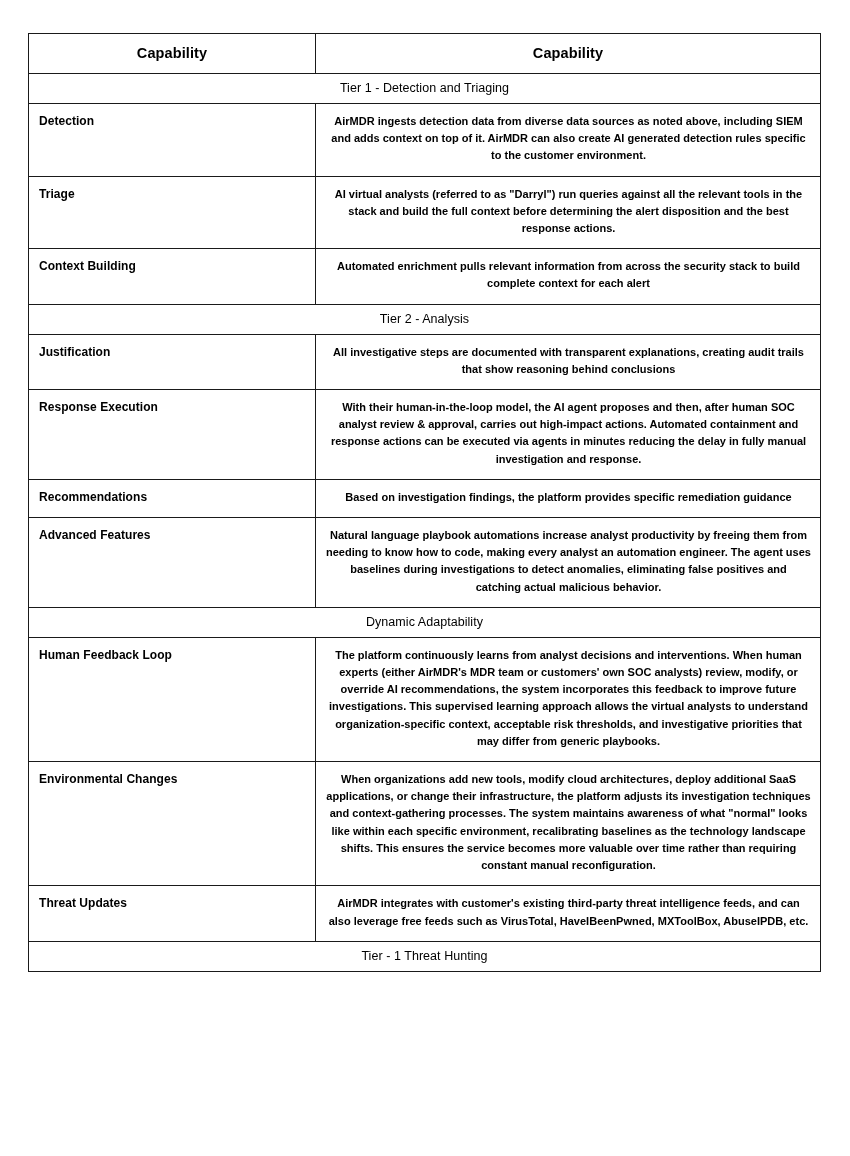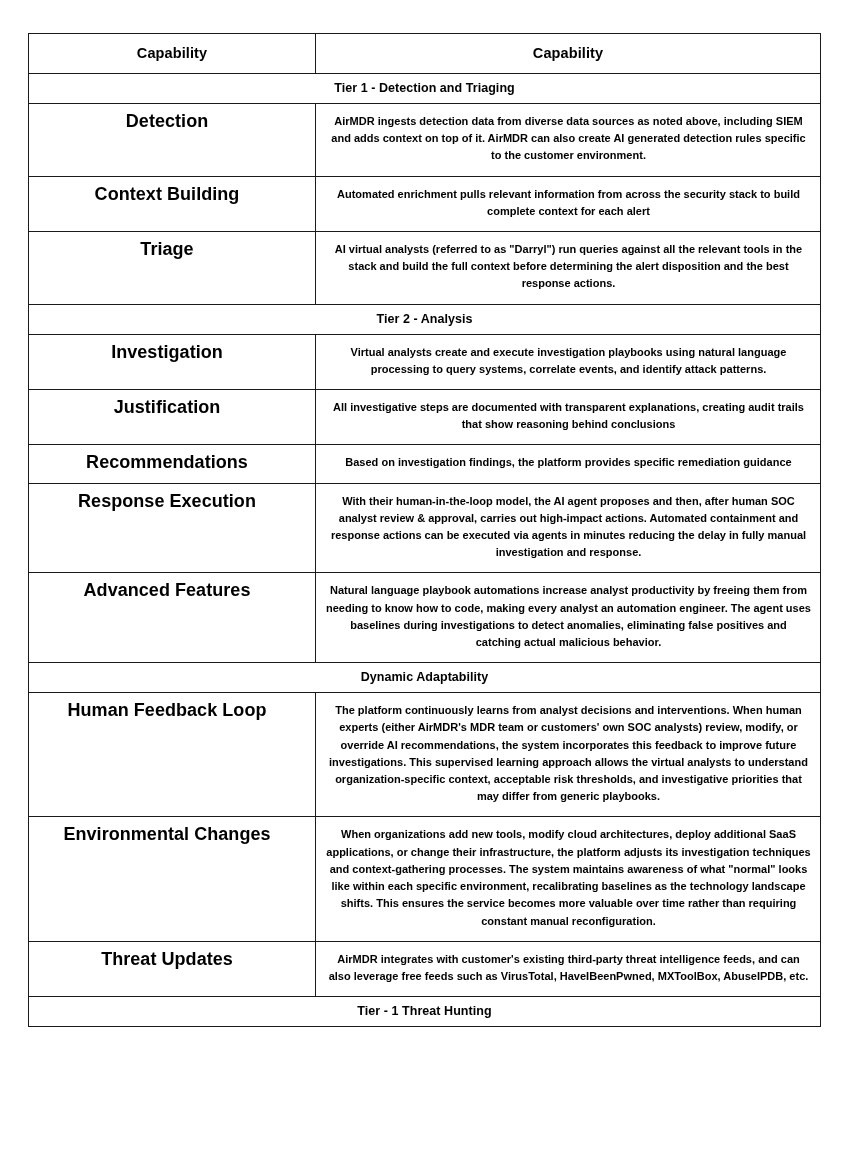--- a/index.html
+++ b/index.html
@@ -49,32 +49,32 @@
     font-weight: bold;
     font-size: 14.5px;
     line-height: 18px;
     padding: 10px 8px 11px 8px;
     letter-spacing: 0.1px;
   }
 
   
   .section-cell {
     text-align: center;
-    font-weight: bold;
+    font-weight: normal;
     font-size: 12.5px;
     line-height: 16px;
     padding: 6px 8px 7px 8px;
     letter-spacing: 0.05px;
   }
 
   
   .label-cell {
-    text-align: center;
+    text-align: left;
     font-weight: bold;
-    font-size: 18px;
+    font-size: 12px;
     line-height: 16px;
     padding: 9px 20px 10px 10px;
     letter-spacing: 0.05px;
   }
 
   .desc-cell {
     text-align: center;
     font-weight: bold;
     font-size: 11px;
     line-height: 17.2px;
@@ -100,45 +100,41 @@
     </thead>
     <tbody id="table-body">
         <tr>
           <td class="section-cell" colspan="2">Tier 1 - Detection and Triaging</td>
         </tr>
         <tr>
           <td class="label-cell">Detection</td>
           <td class="desc-cell">AirMDR ingests detection data from diverse data sources as noted above, including SIEM and adds context on top of it. AirMDR can also create AI generated detection rules specific to the customer environment.</td>
         </tr>
         <tr>
+          <td class="label-cell">Triage</td>
+          <td class="desc-cell">AI virtual analysts (referred to as "Darryl") run queries against all the relevant tools in the stack and build the full context before determining the alert disposition and the best response actions.</td>
+        </tr>
+        <tr>
           <td class="label-cell">Context Building</td>
           <td class="desc-cell">Automated enrichment pulls relevant information from across the security stack to build complete context for each alert</td>
         </tr>
         <tr>
-          <td class="label-cell">Triage</td>
-          <td class="desc-cell">AI virtual analysts (referred to as "Darryl") run queries against all the relevant tools in the stack and build the full context before determining the alert disposition and the best response actions.</td>
-        </tr>
-        <tr>
           <td class="section-cell" colspan="2">Tier 2 - Analysis</td>
-        </tr>
-        <tr>
-          <td class="label-cell">Investigation</td>
-          <td class="desc-cell">Virtual analysts create and execute investigation playbooks using natural language processing to query systems, correlate events, and identify attack patterns.</td>
         </tr>
         <tr>
           <td class="label-cell">Justification</td>
           <td class="desc-cell">All investigative steps are documented with transparent explanations, creating audit trails that show reasoning behind conclusions</td>
         </tr>
         <tr>
+          <td class="label-cell">Response Execution</td>
+          <td class="desc-cell">With their human-in-the-loop model, the AI agent proposes and then, after human SOC analyst review &amp; approval, carries out high-impact actions. Automated containment and response actions can be executed via agents in minutes reducing the delay in fully manual investigation and response.</td>
+        </tr>
+        <tr>
           <td class="label-cell">Recommendations</td>
           <td class="desc-cell">Based on investigation findings, the platform provides specific remediation guidance</td>
-        </tr>
-        <tr>
-          <td class="label-cell">Response Execution</td>
-          <td class="desc-cell">With their human-in-the-loop model, the AI agent proposes and then, after human SOC analyst review &amp; approval, carries out high-impact actions. Automated containment and response actions can be executed via agents in minutes reducing the delay in fully manual investigation and response.</td>
         </tr>
         <tr>
           <td class="label-cell">Advanced Features</td>
           <td class="desc-cell">Natural language playbook automations increase analyst productivity by freeing them from needing to know how to code, making every analyst an automation engineer. The agent uses baselines during investigations to detect anomalies, eliminating false positives and catching actual malicious behavior.</td>
         </tr>
         <tr>
           <td class="section-cell" colspan="2">Dynamic Adaptability</td>
         </tr>
         <tr>
           <td class="label-cell">Human Feedback Loop</td>

